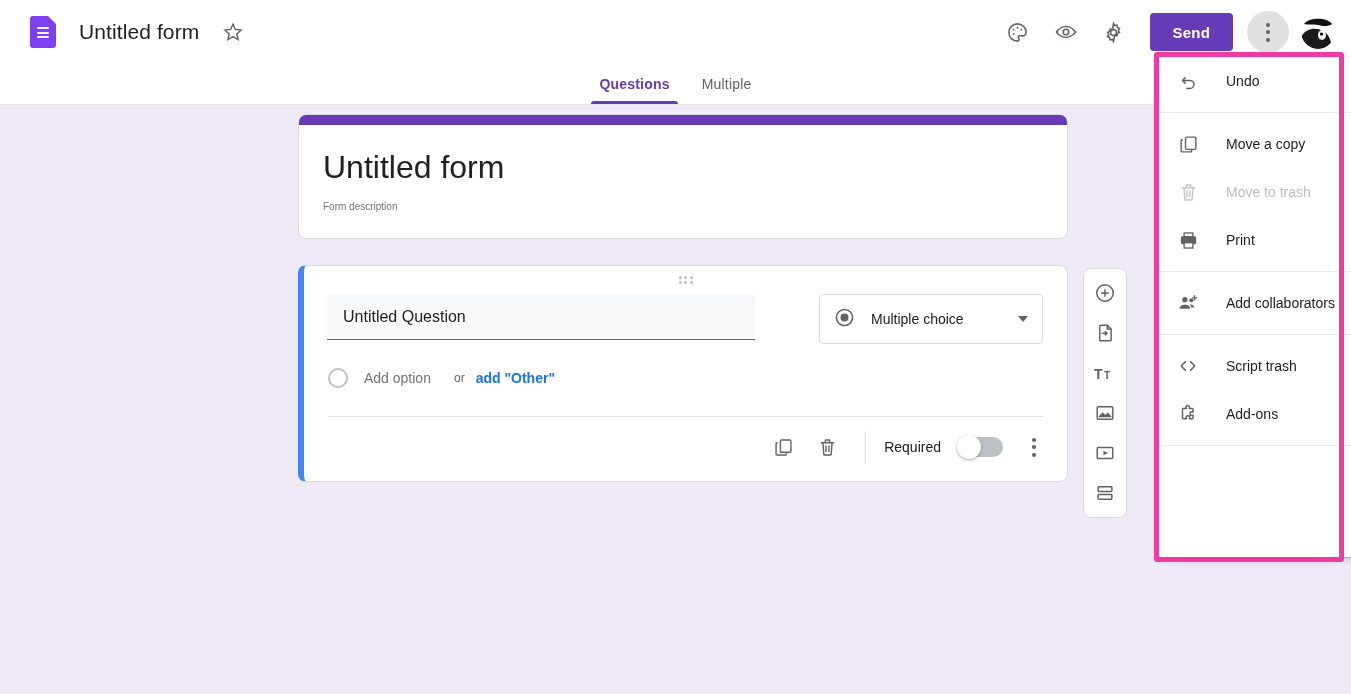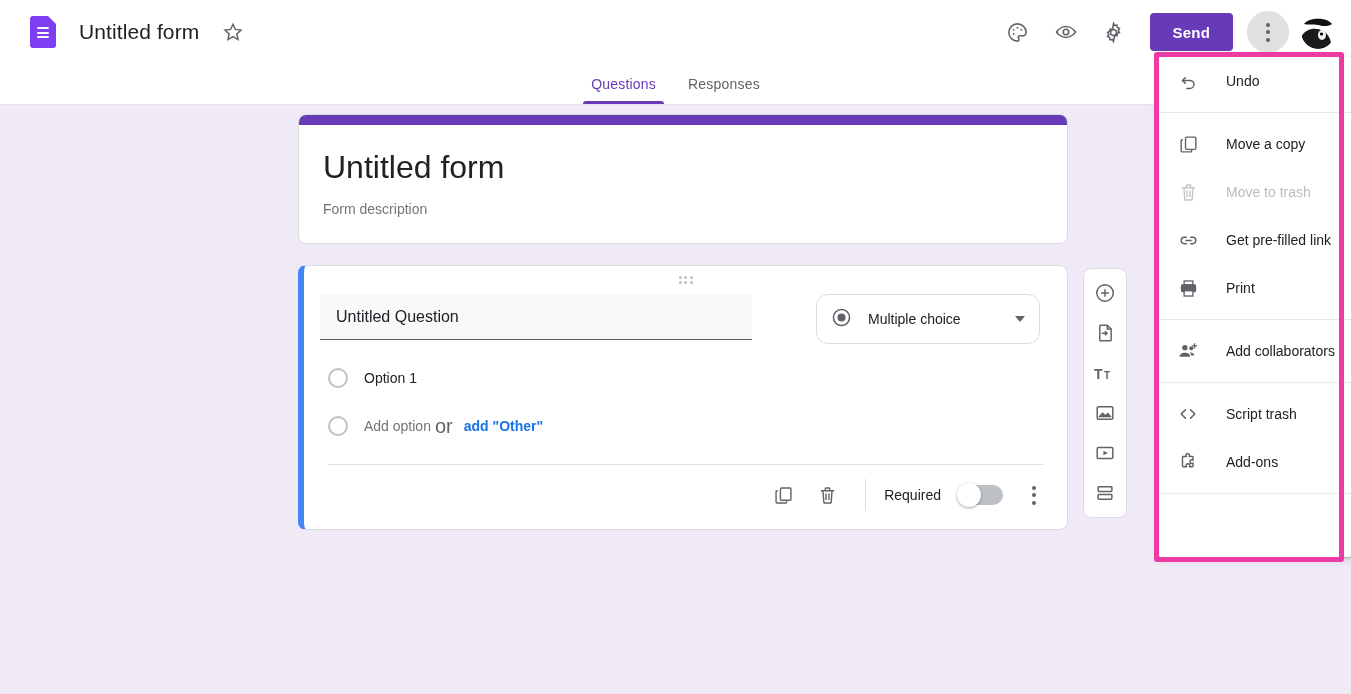--- a/index.html
+++ b/index.html
@@ -75,80 +75,80 @@
   
   .tabs {
     position: absolute; top: 64px; left: 0; width: 1351px; height: 41px;
     background: #ffffff; display: flex; align-items: flex-end;
     justify-content: center; border-bottom: 1px solid #e4e4e6; z-index: 4;
   }
   .tab {
     font-size: 14px; color: #5f6368; padding: 0 16px 12px 16px;
     position: relative; cursor: pointer; letter-spacing: .2px;
   }
-  .tab.active { color: #673ab7; font-weight: normal; }
+  .tab.active { color: #673ab7; font-weight: bold; }
   .tab.active::after {
     content: ""; position: absolute; left: 8px; right: 8px; bottom: 0;
     height: 3px; border-radius: 3px 3px 0 0; background: #673ab7;
   }
 
   
   .canvas { position: absolute; top: 105px; left: 0; width: 1351px; height: 589px; }
 
   .form-card {
     position: absolute; left: 298px; top: 9px; width: 770px;
     background: #ffffff; border: 1px solid #dadce0; border-radius: 8px;
     overflow: hidden;
   }
   .form-card .accent-top { height: 10px; background: #673ab7; }
   .form-card .inner { padding: 22px 24px 26px 24px; }
   .form-title {
     font-size: 32px; color: #202124; font-family: "Liberation Sans", sans-serif;
     letter-spacing: 0; line-height: 40px;
   }
-  .form-desc { margin-top: 14px; font-size: 14px; color: #70757a; }
+  .form-desc { margin-top: 14px; font-size: 10px; color: #70757a; }
 
   .question-card {
     position: absolute; left: 298px; top: 160px; width: 770px;
     background: #ffffff; border: 1px solid #dadce0; border-radius: 8px;
     border-left: 6px solid #4285f4; overflow: hidden;
   }
   .drag-handle {
     height: 22px; display: flex; align-items: center; justify-content: center;
     padding-top: 6px; cursor: grab;
   }
   .dots-grid { display: grid; grid-template-columns: repeat(3, 3px); gap: 2.5px; }
   .dots-grid i { width: 3px; height: 3px; border-radius: 50%; background: #bdc1c6; display: block; }
 
-  .q-row { display: flex; align-items: flex-start; padding: 6px 24px 0 16px; }
+  .q-row { display: flex; align-items: flex-start; padding: 6px 24px 0 23px; }
   .q-title-wrap { flex: 1 1 auto; max-width: 432px; }
   .q-title-field {
     background: #f8f9fa; border-bottom: 1px solid #5f6368;
     padding: 14px 16px 13px 16px; font-size: 16px; color: #202124;
     border-radius: 4px 4px 0 0;
   }
   .q-type {
     margin-left: 64px; width: 224px; height: 50px; border: 1px solid #dadce0;
-    border-radius: 12px; display: flex; align-items: center;
+    border-radius: 4px; display: flex; align-items: center;
     padding: 0 14px; cursor: pointer; flex: none;
   }
   .q-type .mc-icon { flex: none; color: #5f6368; }
   .q-type .label { margin-left: 16px; font-size: 14px; color: #202124; flex: 1 1 auto; }
   .caret { width: 0; height: 0; border-left: 5px solid transparent; border-right: 5px solid transparent;
            border-top: 6px solid #5f6368; }
 
   .options { padding: 10px 24px 0 24px; }
   .opt-row { display: flex; align-items: center; height: 48px; }
   .radio-o {
     width: 20px; height: 20px; border-radius: 50%; border: 2px solid #bdc1c6;
     flex: none; box-sizing: border-box;
   }
   .opt-text { margin-left: 16px; font-size: 14px; color: #202124; }
   .opt-text.muted { color: #70757a; }
-  .or-text { margin-left: 4px; font-size: 20px; color: #5f6368; }
+  .or-text { margin-left: 23px; font-size: 12px; color: #5f6368; }
   .add-other { margin-left: 11px; font-size: 14px; color: #1a73e8; font-weight: bold; cursor: pointer; }
 
   .q-footer-sep { margin: 14px 24px 0 24px; border-top: 1px solid #e0e0e0; }
   .q-footer {
     display: flex; align-items: center; justify-content: flex-end;
     padding: 10px 18px 14px 24px; gap: 4px;
   }
   .f-icon { width: 40px; height: 40px; display: flex; align-items: center; justify-content: center;
             color: #5f6368; cursor: pointer; border-radius: 50%; }
   .f-sep { width: 1px; height: 32px; background: #dadce0; margin: 0 14px; }
@@ -259,21 +259,21 @@
           <path d="M0 22 C5 13, 15 12, 22 16 C28 19, 31 26, 30 34 L2 34 Z" fill="#1a1a1a"></path>
           <ellipse cx="21" cy="20" rx="4" ry="5" fill="#f3f3f3"></ellipse>
           <circle cx="20.5" cy="19" r="1.6" fill="#000000"></circle>
         </g>
       </svg>
     </div>
   </div>
 
   <div class="tabs">
     <div class="tab active">Questions</div>
-    <div class="tab">Responses</div>
+    <div class="tab">Multiple</div>
   </div>
 
   <div class="canvas">
 
     <div class="form-card">
       <div class="accent-top"></div>
       <div class="inner">
         <div class="form-title">Untitled form</div>
         <div class="form-desc">Form description</div>
       </div>
@@ -303,24 +303,20 @@
             </svg>
           </span>
           <span class="label">Multiple choice</span>
           <span class="caret"></span>
         </div>
       </div>
 
       <div class="options">
         <div class="opt-row">
           <span class="radio-o"></span>
-          <span class="opt-text">Option 1</span>
-        </div>
-        <div class="opt-row">
-          <span class="radio-o"></span>
           <span class="opt-text muted">Add option</span>
           <span class="or-text">or</span>
           <span class="add-other">add "Other"</span>
         </div>
       </div>
 
       <div class="q-footer-sep"></div>
 
       <div class="q-footer">
         <div class="f-icon">
@@ -420,30 +416,20 @@
         <svg width="21" height="21" viewBox="0 0 24 24" fill="none" stroke="currentColor" stroke-width="1.6">
           <path d="M4.5 6.5h15"></path>
           <path d="M6.8 6.5l1 13.2a1 1 0 0 0 1 .8h6.4a1 1 0 0 0 1-.8l1-13.2"></path>
           <path d="M9.5 6.5V4.2a.8.8 0 0 1 .8-.8h3.4a.8.8 0 0 1 .8.8v2.3"></path>
           <path d="M10.3 9.6v7.6M13.7 9.6v7.6"></path>
         </svg>
       </span>
       <span class="mi-label">Move to trash</span>
     </div>
 
-    <div class="menu-item">
-      <span class="mi-icon">
-        <svg width="21" height="21" viewBox="0 0 24 24" fill="none" stroke="currentColor" stroke-width="1.7">
-          <path d="M10 8.4H7.2a3.6 3.6 0 0 0 0 7.2H10"></path>
-          <path d="M14 8.4h2.8a3.6 3.6 0 0 1 0 7.2H14"></path>
-          <path d="M8.4 12h7.2"></path>
-        </svg>
-      </span>
-      <span class="mi-label">Get pre-filled link</span>
-    </div>
 
     <div class="menu-item">
       <span class="mi-icon">
         <svg width="21" height="21" viewBox="0 0 24 24" fill="none" stroke="currentColor" stroke-width="1.5">
           <rect x="7" y="3.4" width="10" height="4.4"></rect>
           <rect x="4" y="7.8" width="16" height="7.6" rx="1.2" fill="currentColor" stroke="currentColor"></rect>
           <rect x="7" y="14.6" width="10" height="6" fill="#ffffff" stroke="currentColor"></rect>
         </svg>
       </span>
       <span class="mi-label">Print</span>

